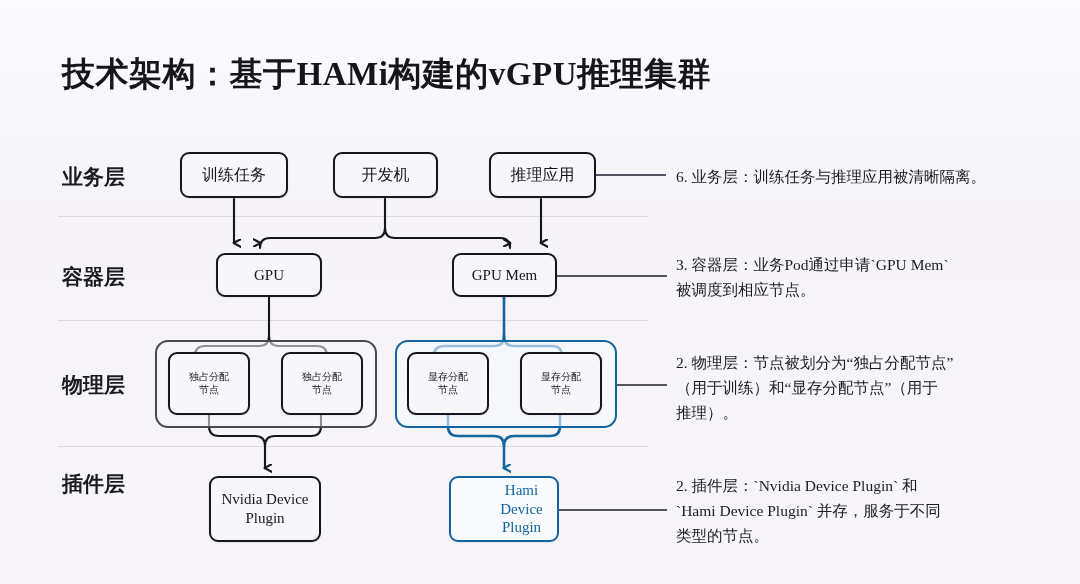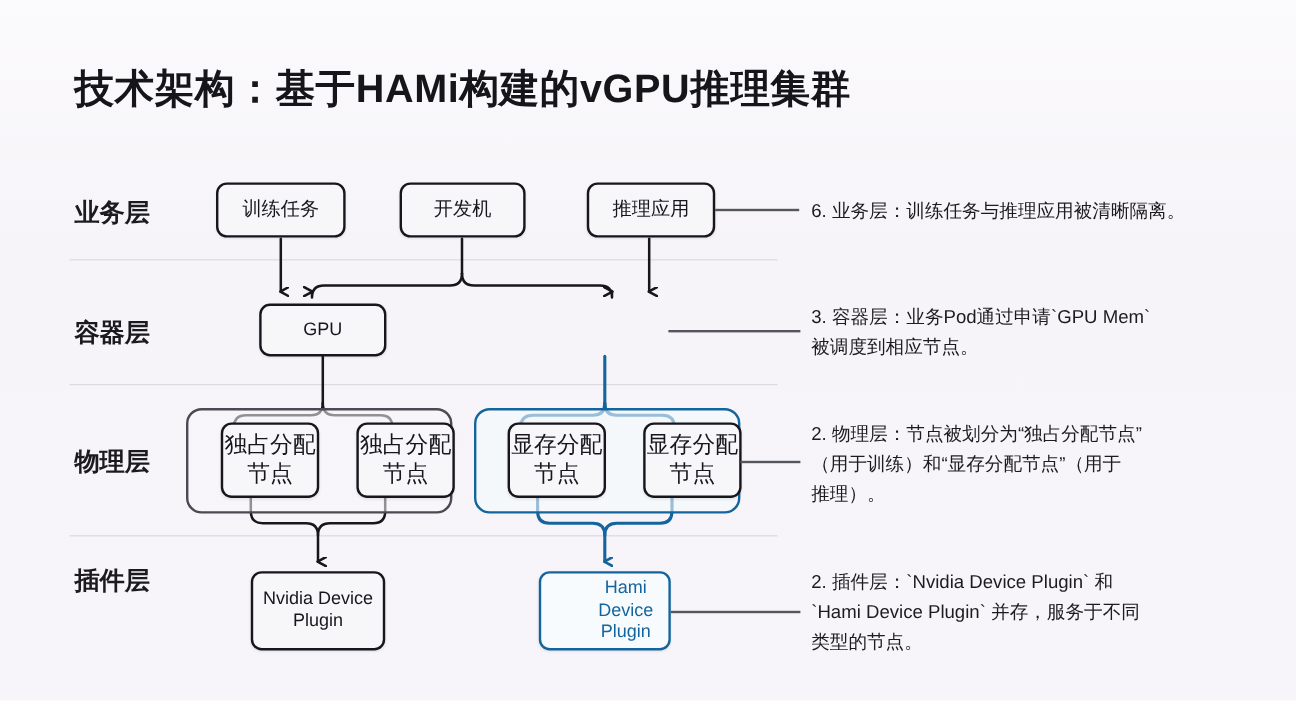--- a/index.html
+++ b/index.html
@@ -6,20 +6,21 @@
   html, body {
     width: 1080px; height: 584px;
     background: #ffffff;
     font-family: "Liberation Sans", "DejaVu Sans", sans-serif;
     overflow: hidden;
   }
   #canvas {
     position: relative;
     width: 1080px; height: 584px;
     background: linear-gradient(180deg, #fbfafc 0%, #f6f4f8 35%, #f7f5f9 100%);
+    font-family: Liberation Serif, serif;
   }
   
   #title {
     position: absolute;
     left: 62px; top: 52px;
     font-size: 33px;
     font-weight: 700;
     color: #15151a;
     letter-spacing: 0.5px;
     white-space: nowrap;
@@ -49,21 +50,21 @@
     text-align: center;
     border: 2px solid #16161c;
     border-radius: 9px;
     background: #f7f6f9;
     color: #16161c;
     font-size: 16px;
     line-height: 1.25;
     box-shadow: 0 1px 2px rgba(0,0,0,0.07);
   }
   .node.latin { font-size: 15px; }
-  .node.small { font-size: 19px; margin-left: 16px; }
+  .node.small { font-size: 10px; }
   .node.blue-node {
     border-color: #14659e;
     color: #14659e;
     background: #f8fbfd;
   }
   
   .group-box {
     position: absolute;
     border: 2px solid #4a4a55;
     border-radius: 13px;
@@ -156,20 +157,23 @@
   <div class="node" style="left:333px; top:152px; width:105px; height:46px;">
     <span>开发机</span>
   </div>
   <div class="node latin" style="left:216px; top:253px; width:106px; height:44px;">
     <span>GPU</span>
   </div>
 
   <div class="node" style="left:489px; top:152px; width:107px; height:46px;">
     <span>推理应用</span>
   </div>
+  <div class="node latin" style="left:452px; top:253px; width:105px; height:44px;">
+    <span>GPU Mem</span>
+  </div>
 
   <div class="group-box" style="left:155px; top:340px; width:222px; height:88px;"></div>
   <div class="node small" style="left:168px; top:352px; width:82px; height:63px; white-space:pre-line;">
     <span>独占分配
 节点</span>
   </div>
   <div class="node small" style="left:281px; top:352px; width:82px; height:63px; white-space:pre-line;">
     <span>独占分配
 节点</span>
   </div>

